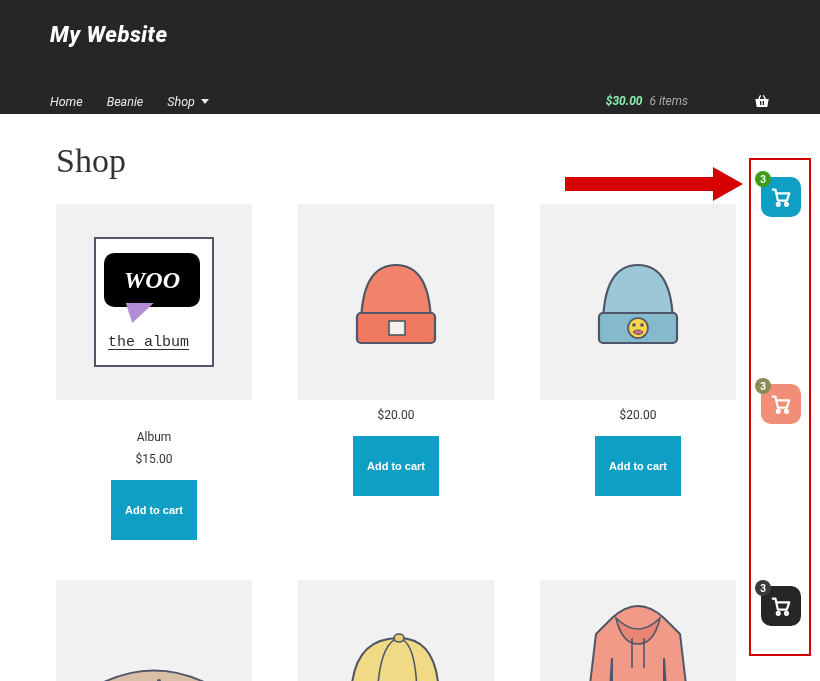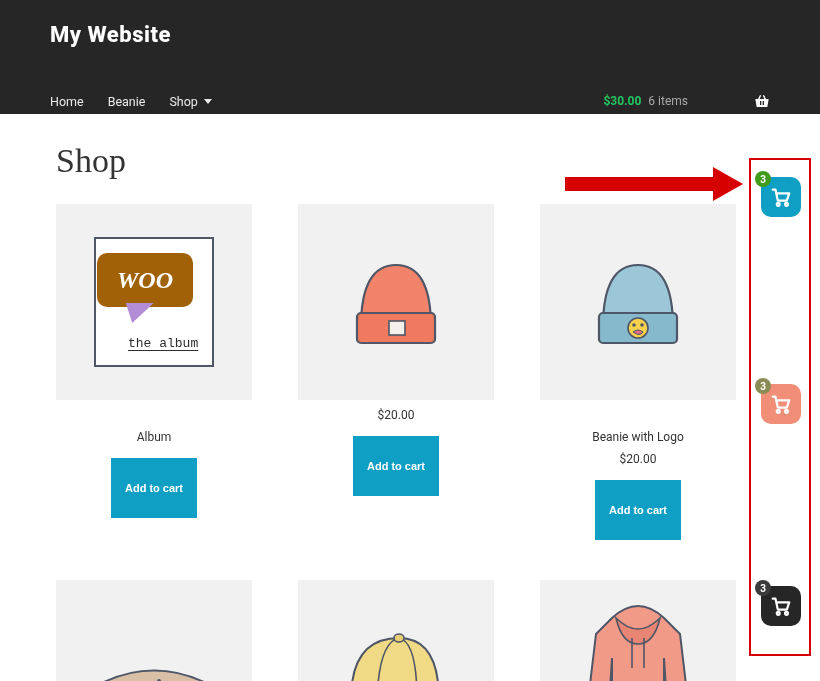--- a/index.html
+++ b/index.html
@@ -1,25 +1,25 @@
 <!DOCTYPE html>
 <html><head>
 <meta charset="utf-8">
 <style>
   * { box-sizing: border-box; margin: 0; padding: 0; }
   html, body { width: 820px; height: 681px; font-family: -apple-system, BlinkMacSystemFont, "Segoe UI", Roboto, Arial, sans-serif; background: #fff; overflow: hidden; }
   
-  .header { background: #262626; color: #fff; padding: 22px 50px 9px 50px; height: 114px; }
+  .header { background: #262626; color: #fff; padding: 22px 50px 9px 50px; height: 114px; font-style: italic; }
   .site-title { font-size: 22px; font-weight: 800; letter-spacing: .5px; }
   .nav-bar { display: flex; align-items: center; justify-content: space-between; margin-top: 46px; }
   .nav-left { display: flex; gap: 24px; font-size: 12.5px; }
   .nav-item { color: #eaeaea; cursor: pointer; display: inline-flex; align-items: center; gap: 6px; }
   .chev-down { width: 0; height: 0; border-left: 4px solid transparent; border-right: 4px solid transparent; border-top: 5px solid #eaeaea; display: inline-block; }
   .nav-right { display: flex; align-items: center; gap: 66px; font-size: 12px; }
-  .cart-total { font-weight: 700; color: #22c55e; }
+  .cart-total { font-weight: 700; color: #86efac; }
   .cart-items { color: #a9a9a9; margin-left: 4px; font-weight: 400; }
   .basket-icon svg { width: 16px; height: 16px; fill: #fff; display:block; }
 
   
   .main { padding: 28px 50px 0 56px; position: relative; }
   .page-title { font-size: 34px; font-weight: 400; color: #333; margin-bottom: 24px; font-family: Georgia, 'Times New Roman', serif; }
   .products { display: grid; grid-template-columns: repeat(3, 196px); column-gap: 46px; row-gap: 40px; }
   .product { text-align: center; }
   .thumb { width: 196px; height: 196px; background: #f1f1f1; display: flex; align-items: center; justify-content: center; }
   .prod-name { font-size: 12px; color: #333; margin-top: 30px; }
@@ -42,24 +42,24 @@
   .fb1 { left: 761px; top: 177px; background: #0f9fc4; }
   .fb2 { left: 761px; top: 384px; background: #f08e77; }
   .fb3 { left: 761px; top: 586px; background: #262626; }
   .badge { position: absolute; top: -6px; left: -6px; min-width: 16px; height: 16px; border-radius: 50%; color: #fff; font-size: 10px; font-weight: 700; display: flex; align-items: center; justify-content: center; }
   .badge.green { background: #3f9b18; }
   .badge.olive { background: #8a8c55; }
   .badge.dark  { background: #3b3b3b; }
 
   
   .woo-card { width: 120px; height: 130px; border: 2px solid #4e5667; background: #fff; position: relative; }
-  .woo-bubble { position: absolute; left: 1px; top: 14px; width: 96px; height: 54px; background: #a16207; border-radius: 10px; display:flex; align-items:center; justify-content:center; }
+  .woo-bubble { position: absolute; left: 8px; top: 14px; width: 96px; height: 54px; background: #000000; border-radius: 10px; display:flex; align-items:center; justify-content:center; }
   .woo-text { font-family: Georgia, serif; font-weight: 900; font-style: italic; font-size: 24px; color: #fff; letter-spacing: 0px; }
   .woo-tail { position:absolute; left: 28px; top: 64px; width: 0; height: 0; border-left: 10px solid transparent; border-right: 18px solid transparent; border-top: 20px solid #b38cd6; transform: skewX(-10deg); }
-  .woo-sub { position: absolute; left: 32px; bottom: 14px; font-family: 'Courier New', monospace; font-size: 13px; color: #2e2e2e; letter-spacing: 0px; text-decoration: underline; text-underline-offset: 3px; }
+  .woo-sub { position: absolute; left: 12px; bottom: 14px; font-family: 'Courier New', monospace; font-size: 15px; color: #2e2e2e; letter-spacing: 0px; text-decoration: underline; text-underline-offset: 3px; }
 </style>
 </head>
 <body>
 
 <div class="header">
   <div class="site-title">My Website</div>
   <div class="nav-bar">
     <div class="nav-left">
       <span class="nav-item">Home</span>
       <span class="nav-item">Beanie</span>
@@ -91,20 +91,21 @@
       <div class="thumb">
         <div class="woo-card">
           <div class="woo-bubble">
               <span class="woo-text">WOO</span>
             </div>
           <div class="woo-tail"></div>
           <div class="woo-sub"> the  album </div>
         </div>
       </div>
       <div class="prod-name">Album</div>
+      <div class="prod-price">$15.00</div>
       <button class="add-btn">Add to cart</button>
     </div>
 
     <div class="product">
       <div class="thumb">
         <svg width="118" height="118" viewBox="0 0 118 118">
           <path d="M24 84 Q24 22 59 22 Q94 22 94 84" fill="#f08369" stroke="#4e5667" stroke-width="2.2"></path>
           <rect x="20" y="70" width="78" height="30" rx="4" fill="#ef7a60" stroke="#4e5667" stroke-width="2.2"></rect>
           <rect x="52" y="78" width="16" height="14" fill="#f6f0ea" stroke="#4e5667" stroke-width="1.6"></rect>
         </svg>
@@ -117,21 +118,20 @@
       <div class="thumb">
         <svg width="118" height="118" viewBox="0 0 118 118">
           <path d="M24 84 Q24 22 59 22 Q94 22 94 84" fill="#9bc7d8" stroke="#4e5667" stroke-width="2.2"></path>
           <rect x="20" y="70" width="78" height="30" rx="4" fill="#86b9cc" stroke="#4e5667" stroke-width="2.2"></rect>
           <circle cx="59" cy="85" r="10" fill="#f7d24a" stroke="#4e5667" stroke-width="1.6"></circle>
           <circle cx="55" cy="82" r="1.8" fill="#4e5667"></circle>
           <circle cx="63" cy="82" r="1.8" fill="#4e5667"></circle>
           <path d="M54 89 Q59 85 64 89 Q61 94 54 89" fill="#e06d85" stroke="#4e5667" stroke-width="1"></path>
         </svg>
       </div>
-      <div class="prod-name">Beanie with Logo</div>
       <div class="prod-price">$20.00</div>
       <button class="add-btn">Add to cart</button>
     </div>
 
     <div class="product">
       <div class="thumb row2">
         <svg width="160" height="90" viewBox="0 0 160 90">
           <path d="M10 55 Q80 10 150 55 Q150 72 140 72 Q80 32 20 72 Q10 72 10 55 Z" fill="#d9bfa6" stroke="#4e5667" stroke-width="2"></path>
           <rect x="8" y="46" width="20" height="26" rx="3" fill="none" stroke="#4e5667" stroke-width="2.4"></rect>
           <line x1="28" y1="59" x2="40" y2="59" stroke="#4e5667" stroke-width="2.4"></line>

